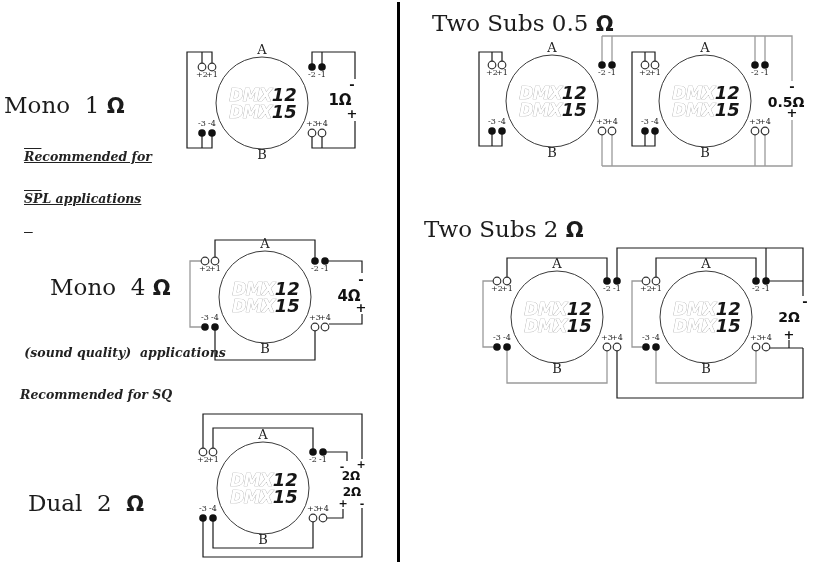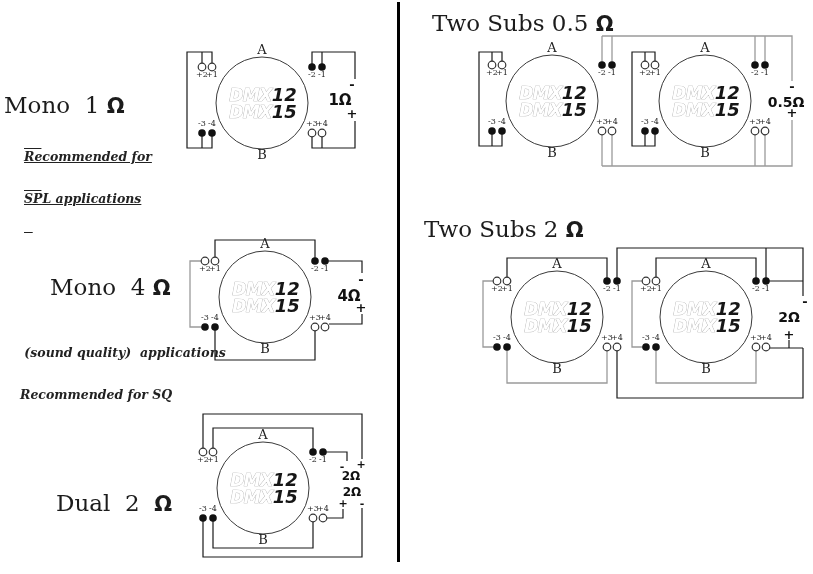--- a/index.html
+++ b/index.html
@@ -21,21 +21,21 @@
   .logo-num{font-size:18px;fill:#161616;}
   .ann{font-family:"DejaVu Sans",sans-serif;font-weight:bold;fill:#111;text-anchor:middle;}
   
   .dg-title{position:absolute;font-family:"DejaVu Serif",serif;font-size:23px;color:#1c1c1c;white-space:pre;}
   .dg-title .omega{font-family:"DejaVu Sans",sans-serif;font-weight:bold;font-size:21px;}
   .dg-sub{position:absolute;font-family:"DejaVu Serif",serif;font-weight:bold;font-style:italic;
           font-size:12.5px;line-height:14px;color:#222;white-space:pre;}
   .dg-sub div{margin:0;}
   .t-mono1{left:4px;top:92px;}   .s-mono1{left:24px;top:122px;text-decoration:underline;}
   .t-mono4{left:22px;top:274px;margin-left:28px;}  .s-mono4{left:20px;top:318px;}
-  .t-dual2{left:28px;top:490px;margin-left:28px;}
+  .t-dual2{left:28px;top:490px;}
   .t-two05{left:432px;top:10px;}
   .t-two2{left:424px;top:216px;}
 </style>
 </head>
 <body>
 
 <div id="sheet">
 
   <svg id="diag-svg" width="813" height="574" viewBox="0 0 813 574">
       <g>

